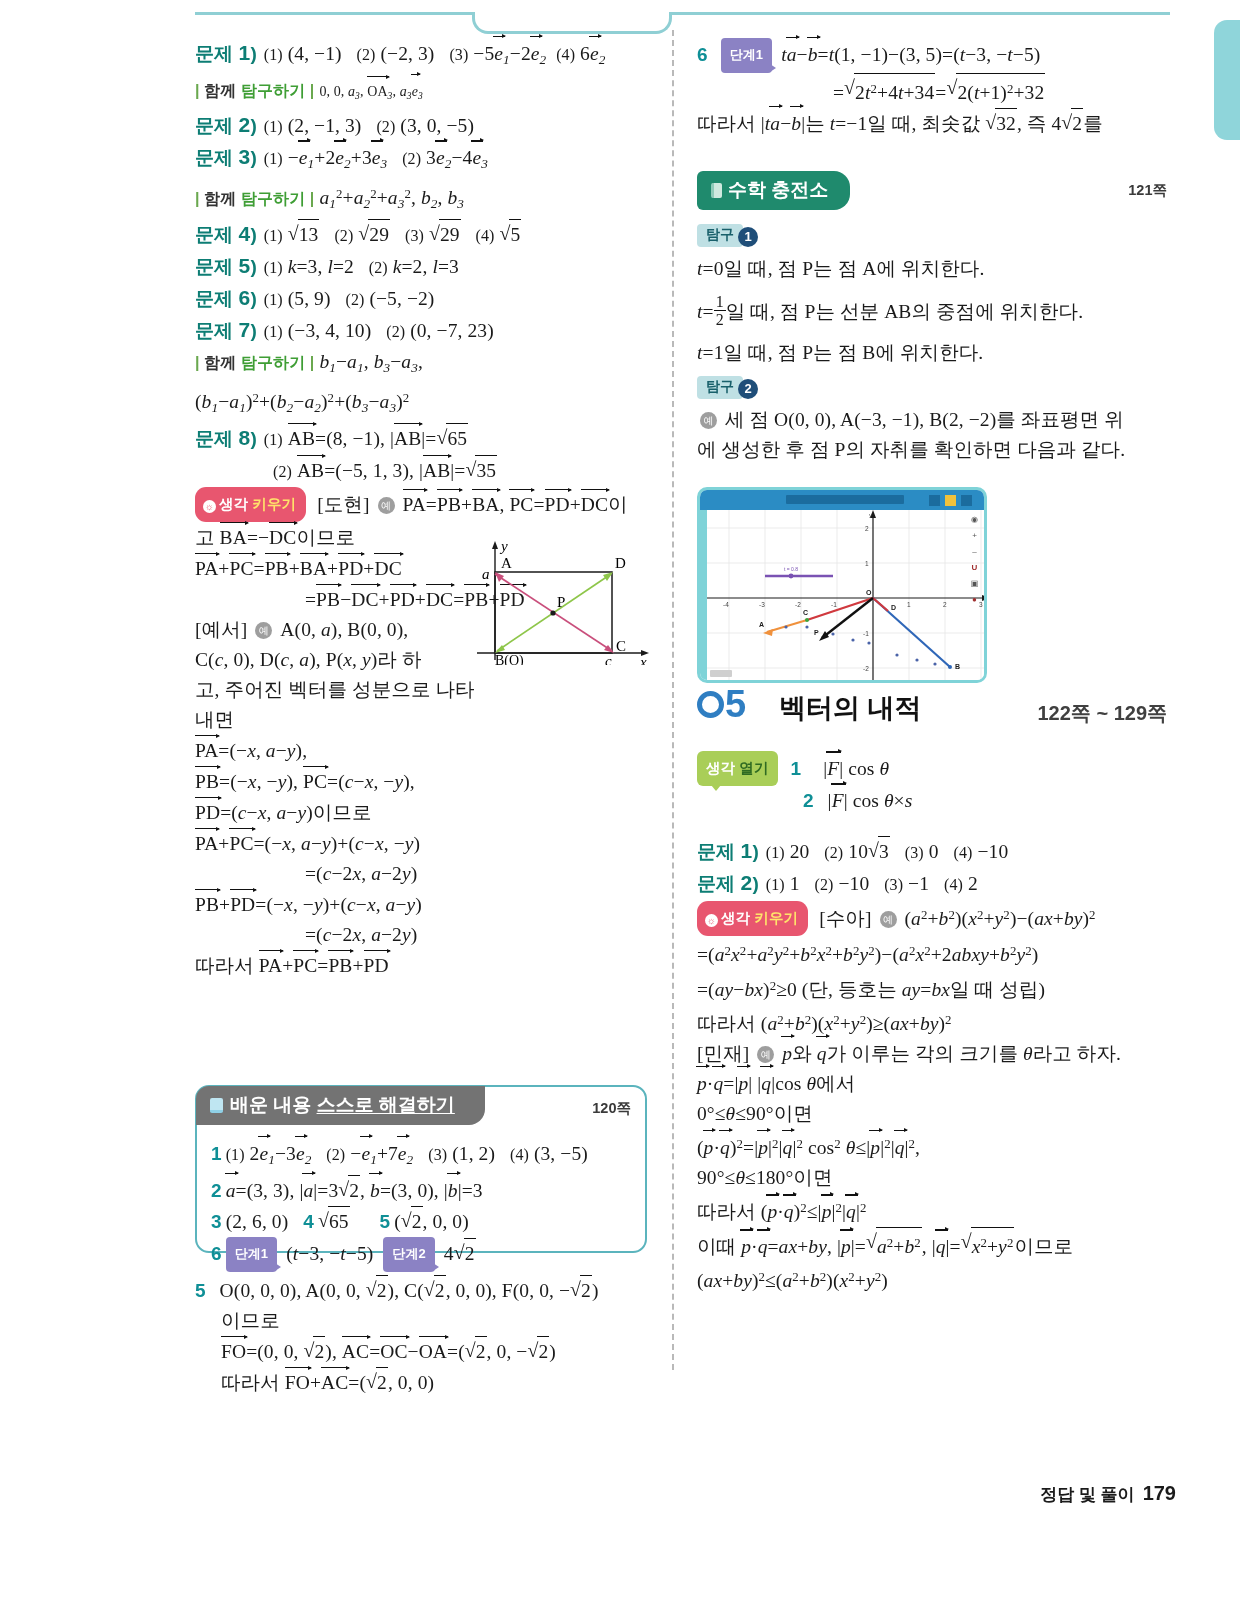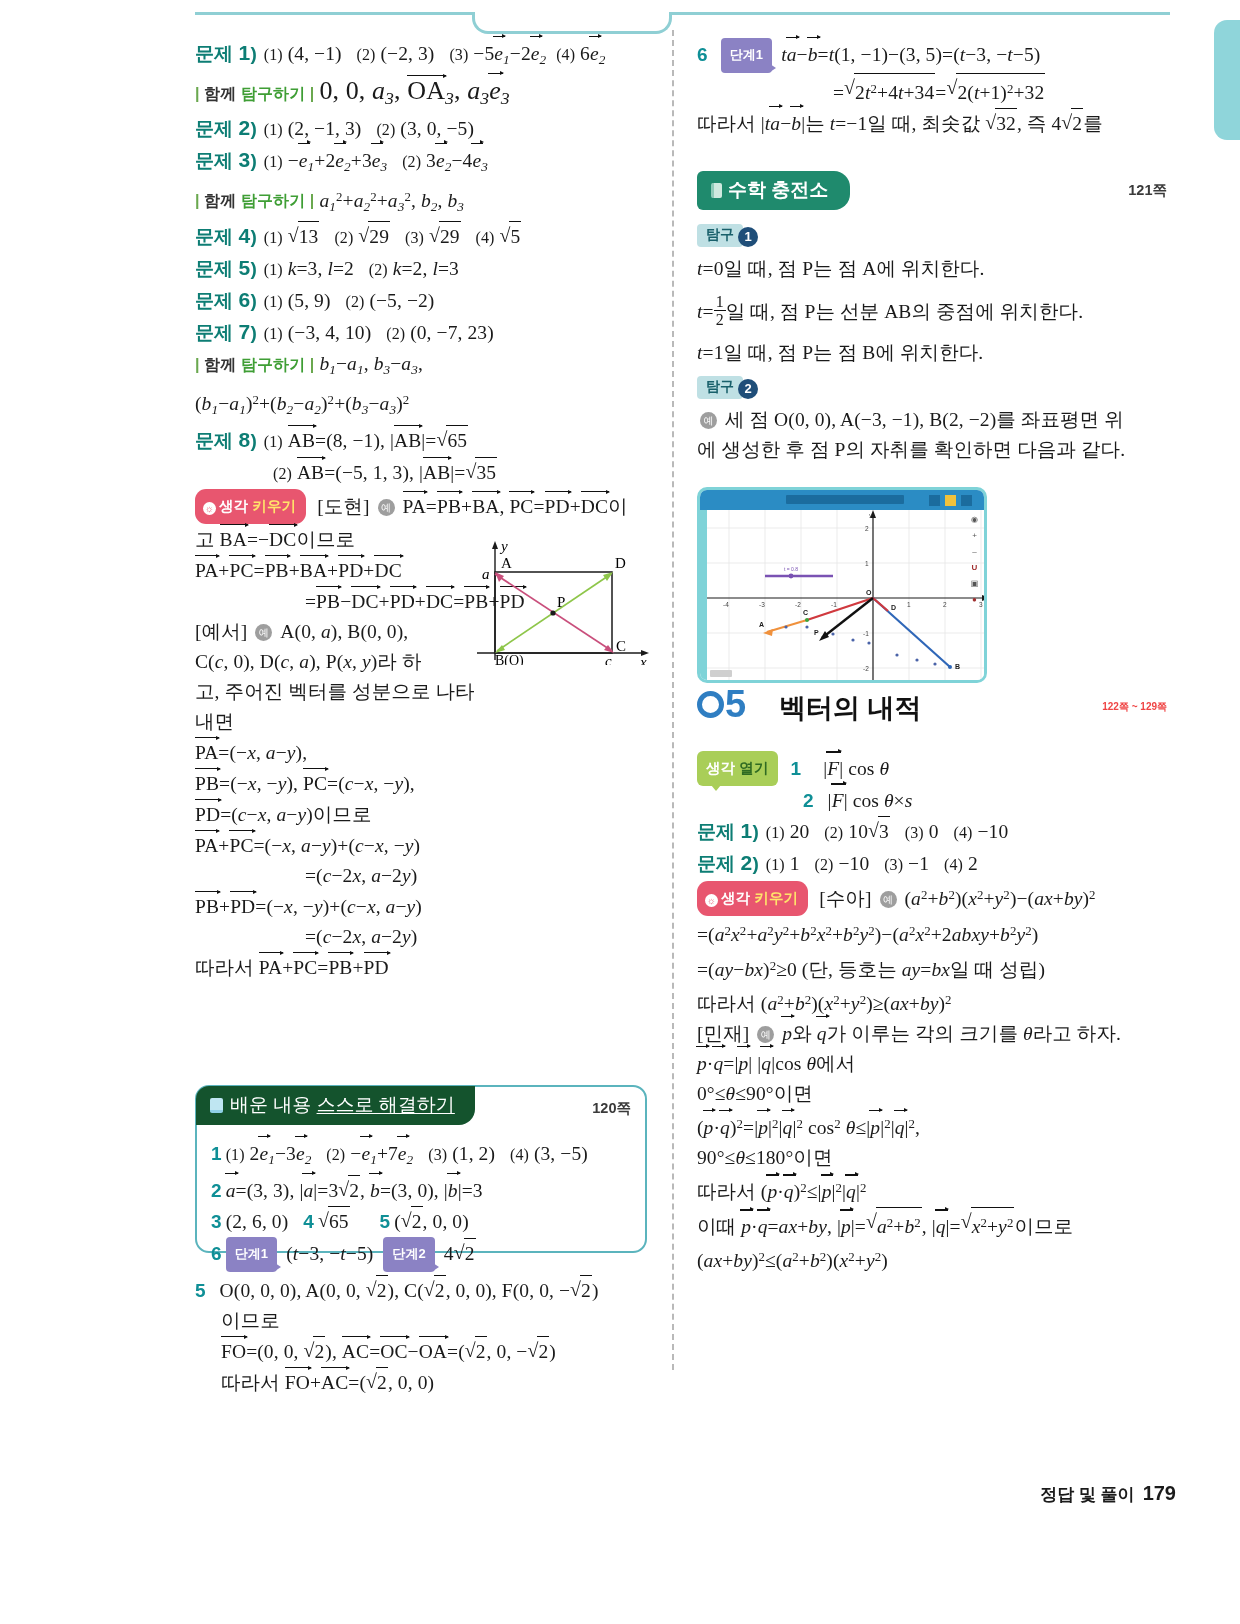--- a/index.html
+++ b/index.html
@@ -214,34 +214,34 @@
     border-radius:50%; vertical-align:-1px; margin-right:1px;
   }
   .sec05 .title {
     position:absolute; left:82px; top:3px;
     font-family:"Liberation Sans", sans-serif;
     font-size:27px; font-weight:bold; color:#111;
   }
   .sec05 .pref {
     position:absolute; right:0; top:13px;
     font-family:"Liberation Sans", sans-serif;
-    font-size:10px; font-weight:bold; color:#ef4444;
+    font-size:20px; font-weight:bold; color:#404040;
   }
 
   
   .selfbox {
     position:absolute; left:195px; top:1085px; width:452px; height:168px;
     border:2px solid #5bb4bd; border-radius:14px; background:#fff;
   }
   .selfbox .hd {
     position:absolute; left:-1px; top:-1px;
-    background:#14532d; color:#fff;
-    font-family:"Liberation Sans", sans-serif;
-    font-weight:normal; font-size:19px;
-    padding:6px 20px 7px 14px;
+    background:#737373; color:#fff;
+    font-family:"Liberation Sans", sans-serif;
+    font-weight:bold; font-size:19px;
+    padding:6px 30px 7px 14px;
     border-top-left-radius:13px;
     border-bottom-right-radius:16px;
   }
   .selfbox .hd .icon {
     display:inline-block; width:13px; height:15px; background:#bfe6f2;
     border-radius:2px; margin-right:7px; vertical-align:-2px;
     border-bottom:3px solid #8fd0e6;
   }
   .selfbox .hd .u { text-decoration:underline; text-underline-offset:2px; }
   .selfbox .pref {
@@ -296,21 +296,21 @@
 
   <div class="ln">
     <span class="lbl-munje">문제 <span class="n">1</span><span class="paren-deco">)</span></span>
     <span class="paren-sm">(1)</span> (4, −1)&nbsp;&nbsp; <span class="paren-sm">(2)</span> (−2, 3)&nbsp;&nbsp;
     <span class="paren-sm">(3)</span> −5<span class="vec1"><i>e</i></span><span class="sub">1</span>−2<span class="vec1"><i>e</i></span><span class="sub">2</span>&nbsp;
     <span class="paren-sm">(4)</span> 6<span class="vec1"><i>e</i></span><span class="sub">2</span>
   </div>
 
   <div class="ln">
     <span class="lbl-hamkke"><span class="bar">|</span> 함께 <span class="g">탐구하기</span> <span class="bar">|</span></span>
-    <span style="font-size:26px;"> 0, 0, <i>a</i><span class="sub">3</span>, <span class="vec">OA</span><span class="sub">3</span>, <i>a</i><span class="sub">3</span><span class="vec1"><i>e</i></span><span class="sub">3</span></span>
+    <span style="font-size:14px;"> 0, 0, <i>a</i><span class="sub">3</span>, <span class="vec">OA</span><span class="sub">3</span>, <i>a</i><span class="sub">3</span><span class="vec1"><i>e</i></span><span class="sub">3</span></span>
   </div>
 
   <div class="ln">
     <span class="lbl-munje">문제 <span class="n">2</span><span class="paren-deco">)</span></span>
     <span class="paren-sm">(1)</span> (2, −1, 3)&nbsp;&nbsp; <span class="paren-sm">(2)</span> (3, 0, −5)
   </div>
 
   <div class="ln">
     <span class="lbl-munje">문제 <span class="n">3</span><span class="paren-deco">)</span></span>
     <span class="paren-sm">(1)</span> −<span class="vec1"><i>e</i></span><span class="sub">1</span>+2<span class="vec1"><i>e</i></span><span class="sub">2</span>+3<span class="vec1"><i>e</i></span><span class="sub">3</span>&nbsp;&nbsp;
@@ -511,21 +511,21 @@
 
   <div class="ln" style="margin-top:12px;">
     <span class="badge-yeolgi">생각 <span class="d">열기</span></span>
     <span class="qn" style="margin-left:8px;">1</span>&nbsp;
     <span style="margin-left:8px;">|<span class="vec1"><i>F</i></span>| cos <i>θ</i></span>
   </div>
   <div class="ln" style="padding-left:106px;">
     <span class="qn">2</span>&nbsp;&nbsp;|<span class="vec1"><i>F</i></span>| cos <i>θ</i>×<i>s</i>
   </div>
 
-  <div class="ln" style="margin-top:0;">
+  <div class="ln" style="margin-top:20px;">
     <span class="lbl-munje">문제 <span class="n">1</span><span class="paren-deco">)</span></span>
     <span class="paren-sm">(1)</span> 20&nbsp;&nbsp; <span class="paren-sm">(2)</span> 10<span class="rad"><span>3</span></span>&nbsp;&nbsp;
     <span class="paren-sm">(3)</span> 0&nbsp;&nbsp; <span class="paren-sm">(4)</span> −10
   </div>
   <div class="ln">
     <span class="lbl-munje">문제 <span class="n">2</span><span class="paren-deco">)</span></span>
     <span class="paren-sm">(1)</span> 1&nbsp;&nbsp; <span class="paren-sm">(2)</span> −10&nbsp;&nbsp;
     <span class="paren-sm">(3)</span> −1&nbsp;&nbsp; <span class="paren-sm">(4)</span> 2
   </div>
 

